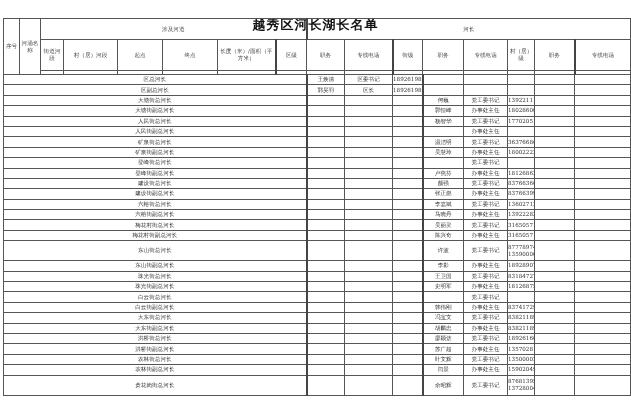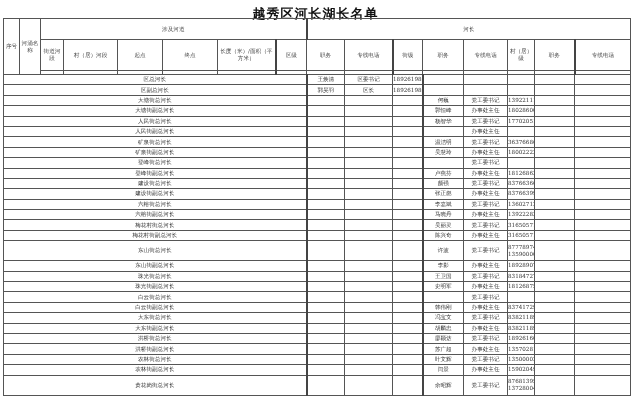--- a/index.html
+++ b/index.html
@@ -1,18 +1,18 @@
 <!DOCTYPE html>
 <html><head>
 <meta charset="utf-8">
 <style>
   html, body { margin:0; padding:0; background:#ffffff; }
   body { width:631px; height:400px; overflow:hidden; position:relative;
          font-family:"DejaVu Serif","Liberation Serif",serif; color:#222; }
-  .title { position:absolute; left:0; top:5px; width:631px; height:17px; text-align:center;
+  .title { position:absolute; left:0; top:16px; width:631px; height:17px; text-align:center;
            font-family:"DejaVu Sans","Liberation Sans",sans-serif; font-weight:bold;
            font-size:13px; line-height:17px; color:#111; letter-spacing:1px; }
   table { position:absolute; left:3px; top:18px; border-collapse:collapse;
           table-layout:fixed; width:627px; }
   td, th { border:1px solid #555; padding:0; text-align:center; vertical-align:middle;
            font-size:5.6px; line-height:7px; font-weight:normal; color:#333;
            overflow:hidden; white-space:nowrap; }
   th { color:#444; }
   .h1 td, .h1 th { height:20px; }
   .h2 th { height:30px; white-space:normal; }

